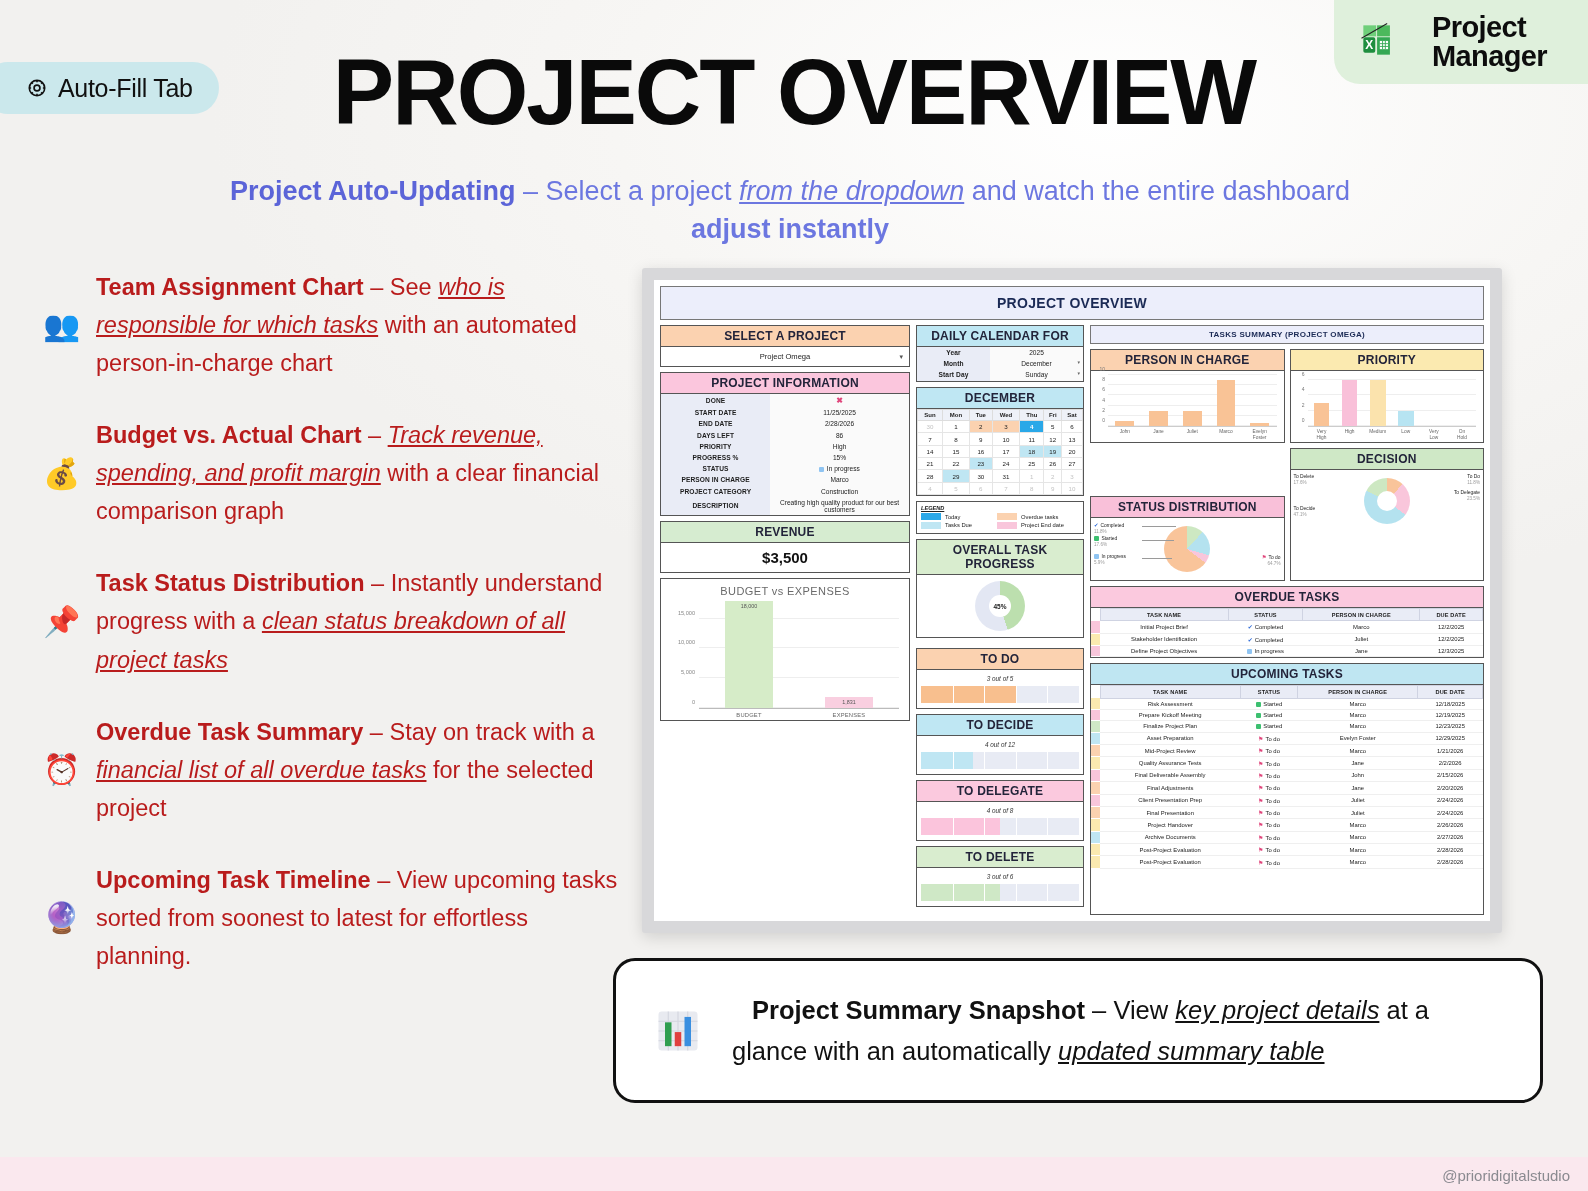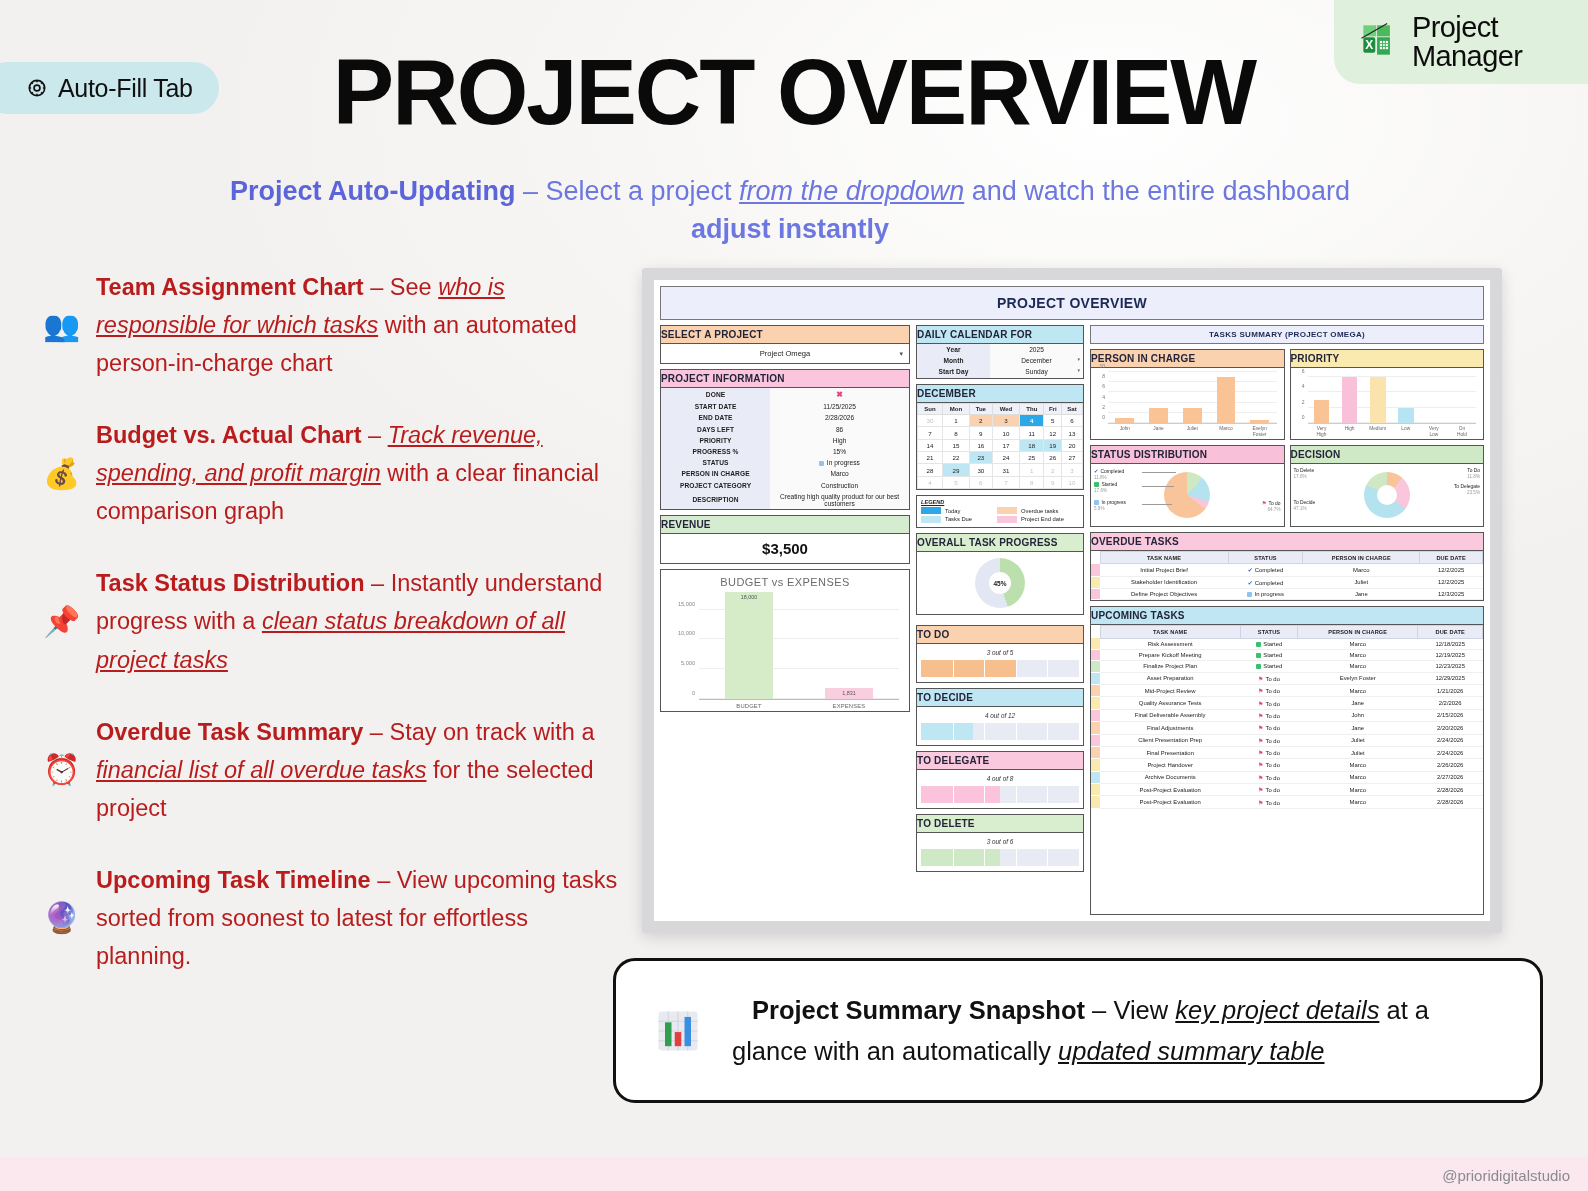--- a/index.html
+++ b/index.html
@@ -22,21 +22,21 @@
   .page-title{
     position:absolute; left:0; right:0; top:40px; text-align:center;
     font-size:92px; font-weight:700; letter-spacing:-2px; color:#0a0a0a;
     font-family:"Liberation Sans", sans-serif;
   }
   .brand{
     position:absolute; right:0; top:0; width:254px; height:84px;
     background:#dff0dc; border-bottom-left-radius:26px;
     display:flex; align-items:center; gap:12px; padding-left:22px;
   }
-  .brand .txt{ font-size:29px; font-weight:400; line-height:1.0; color:#0d0d0d; letter-spacing:-.6px;}
+  .brand .txt{ font-size:29px; font-weight:700; line-height:1.0; color:#0d0d0d; letter-spacing:-.6px;margin-left:20px;}
   
   .subtitle{
     position:absolute; left:120px; top:172px; width:1340px; text-align:center;
     font-size:27px; line-height:1.42; color:#6c77e0;
   }
   .subtitle b{ color:#5b64d8; font-weight:700;}
   .subtitle u{ text-decoration:underline; font-style:italic;}
   .subtitle .l2{ display:block; font-weight:700; }
   
   .bullets{ position:absolute; left:40px; top:268px; width:580px;}
@@ -54,21 +54,21 @@
   .dash-inner{ background:#fff; width:100%; height:100%; padding:6px; display:flex; flex-direction:column; gap:5px;}
   .xl-title{
     background:#eceefb; border:1px solid #777; text-align:center;
     font-size:14px; font-weight:600; color:#1b2a55; padding:8px 0; letter-spacing:.3px;
   }
   .cols{ display:flex; gap:6px; flex:1; min-height:0;}
   .colA{ width:250px; display:flex; flex-direction:column; gap:5px;}
   .colB{ width:168px; display:flex; flex-direction:column; gap:5px;}
   .colC{ flex:1; display:flex; flex-direction:column; gap:5px;}
   .panel{ border:1px solid #555; background:#fff; }
-  .ph{ font-size:10px; font-weight:700; color:#23243a; padding:3px 0; letter-spacing:.2px; border-bottom:1px solid #555;}
+  .ph{ text-align:center; font-size:12px; font-weight:700; color:#23243a; padding:3px 0; letter-spacing:.2px; border-bottom:1px solid #555;}
   .ph.orange{background:#fbd2b0;} .ph.pink{background:#fbc6dd;} .ph.green{background:#d6ecd0;}
   .ph.blue{background:#b4e3f0;} .ph.lblue{background:#bfe7f3;} .ph.yellow{background:#fbeab0;}
   .ph.pink2{background:#f9c0d9;} .ph.green2{background:#cfe8c6;} .ph.gpale{background:#d9edcf;}
   .ph.ppale{background:#fbc9de;} .ph.bpale{background:#bfe6f2;}
   .dropdown{ display:flex; align-items:center; justify-content:center; position:relative;
     font-size:7.6px; color:#222; padding:5px 0; background:#fff;}
   .dropdown .caret{ position:absolute; right:6px; font-size:7px; color:#555;}
   table.kv{ width:100%; border-collapse:collapse; font-size:6.6px; color:#1c1c1c;}
   table.kv td{ padding:2.1px 4px; }
   table.kv td.k{ width:44%; background:#e9ecf6; text-align:center; font-weight:600; letter-spacing:.1px;}
@@ -533,21 +533,21 @@
                   <div>High</div>
                   <div>Medium</div>
                   <div>Low</div>
                   <div>Very<br>Low</div>
                   <div>On<br>Hold</div>
                 </div>
               </div>
             </div>
         </div>
         <div style="display:flex;gap:5px;">
-          <div class="panel" style="flex:1;" id="sd-chart">
+          <div class="panel" style="flex:1;margin-top:48px;" id="sd-chart">
               <div class="ph pink2">STATUS DISTRIBUTION</div>
               <div class="piewrap">
                 <div class="pie" style="width:46px;height:46px;background:conic-gradient(#cde8c2 0% 11.8%,#b4e2ef 11.8% 29.400000000000002%,#f9c6db 29.400000000000002% 35.300000000000004%,#f9c49a 35.300000000000004% 100%);"></div>
                 <div class="pielbl" style="left:3px;top:4px;"><span class="chk" style="color:#2f6bd8;">✔</span>Completed<div class="pct">11.8%</div><div class="leader" style="left:48px;top:4px;width:34px;"></div></div>
                 <div class="pielbl" style="left:3px;top:18px;"><span class="sq" style="background:#3cc070"></span>Started<div class="pct">17.6%</div><div class="leader" style="left:48px;top:4px;width:32px;"></div></div>
                 <div class="pielbl" style="left:3px;top:36px;"><span class="sq" style="background:#8fc4f2"></span>In progress<div class="pct">5.9%</div><div class="leader" style="left:48px;top:4px;width:30px;"></div></div>
                 <div class="pielbl" style="right:3px;top:36px;text-align:right;"><span class="chk" style="color:#e0457b;">⚑</span>To do<div class="pct">64.7%</div></div>
               </div>
             </div>
           <div class="panel" style="flex:1;" id="dec-chart">

